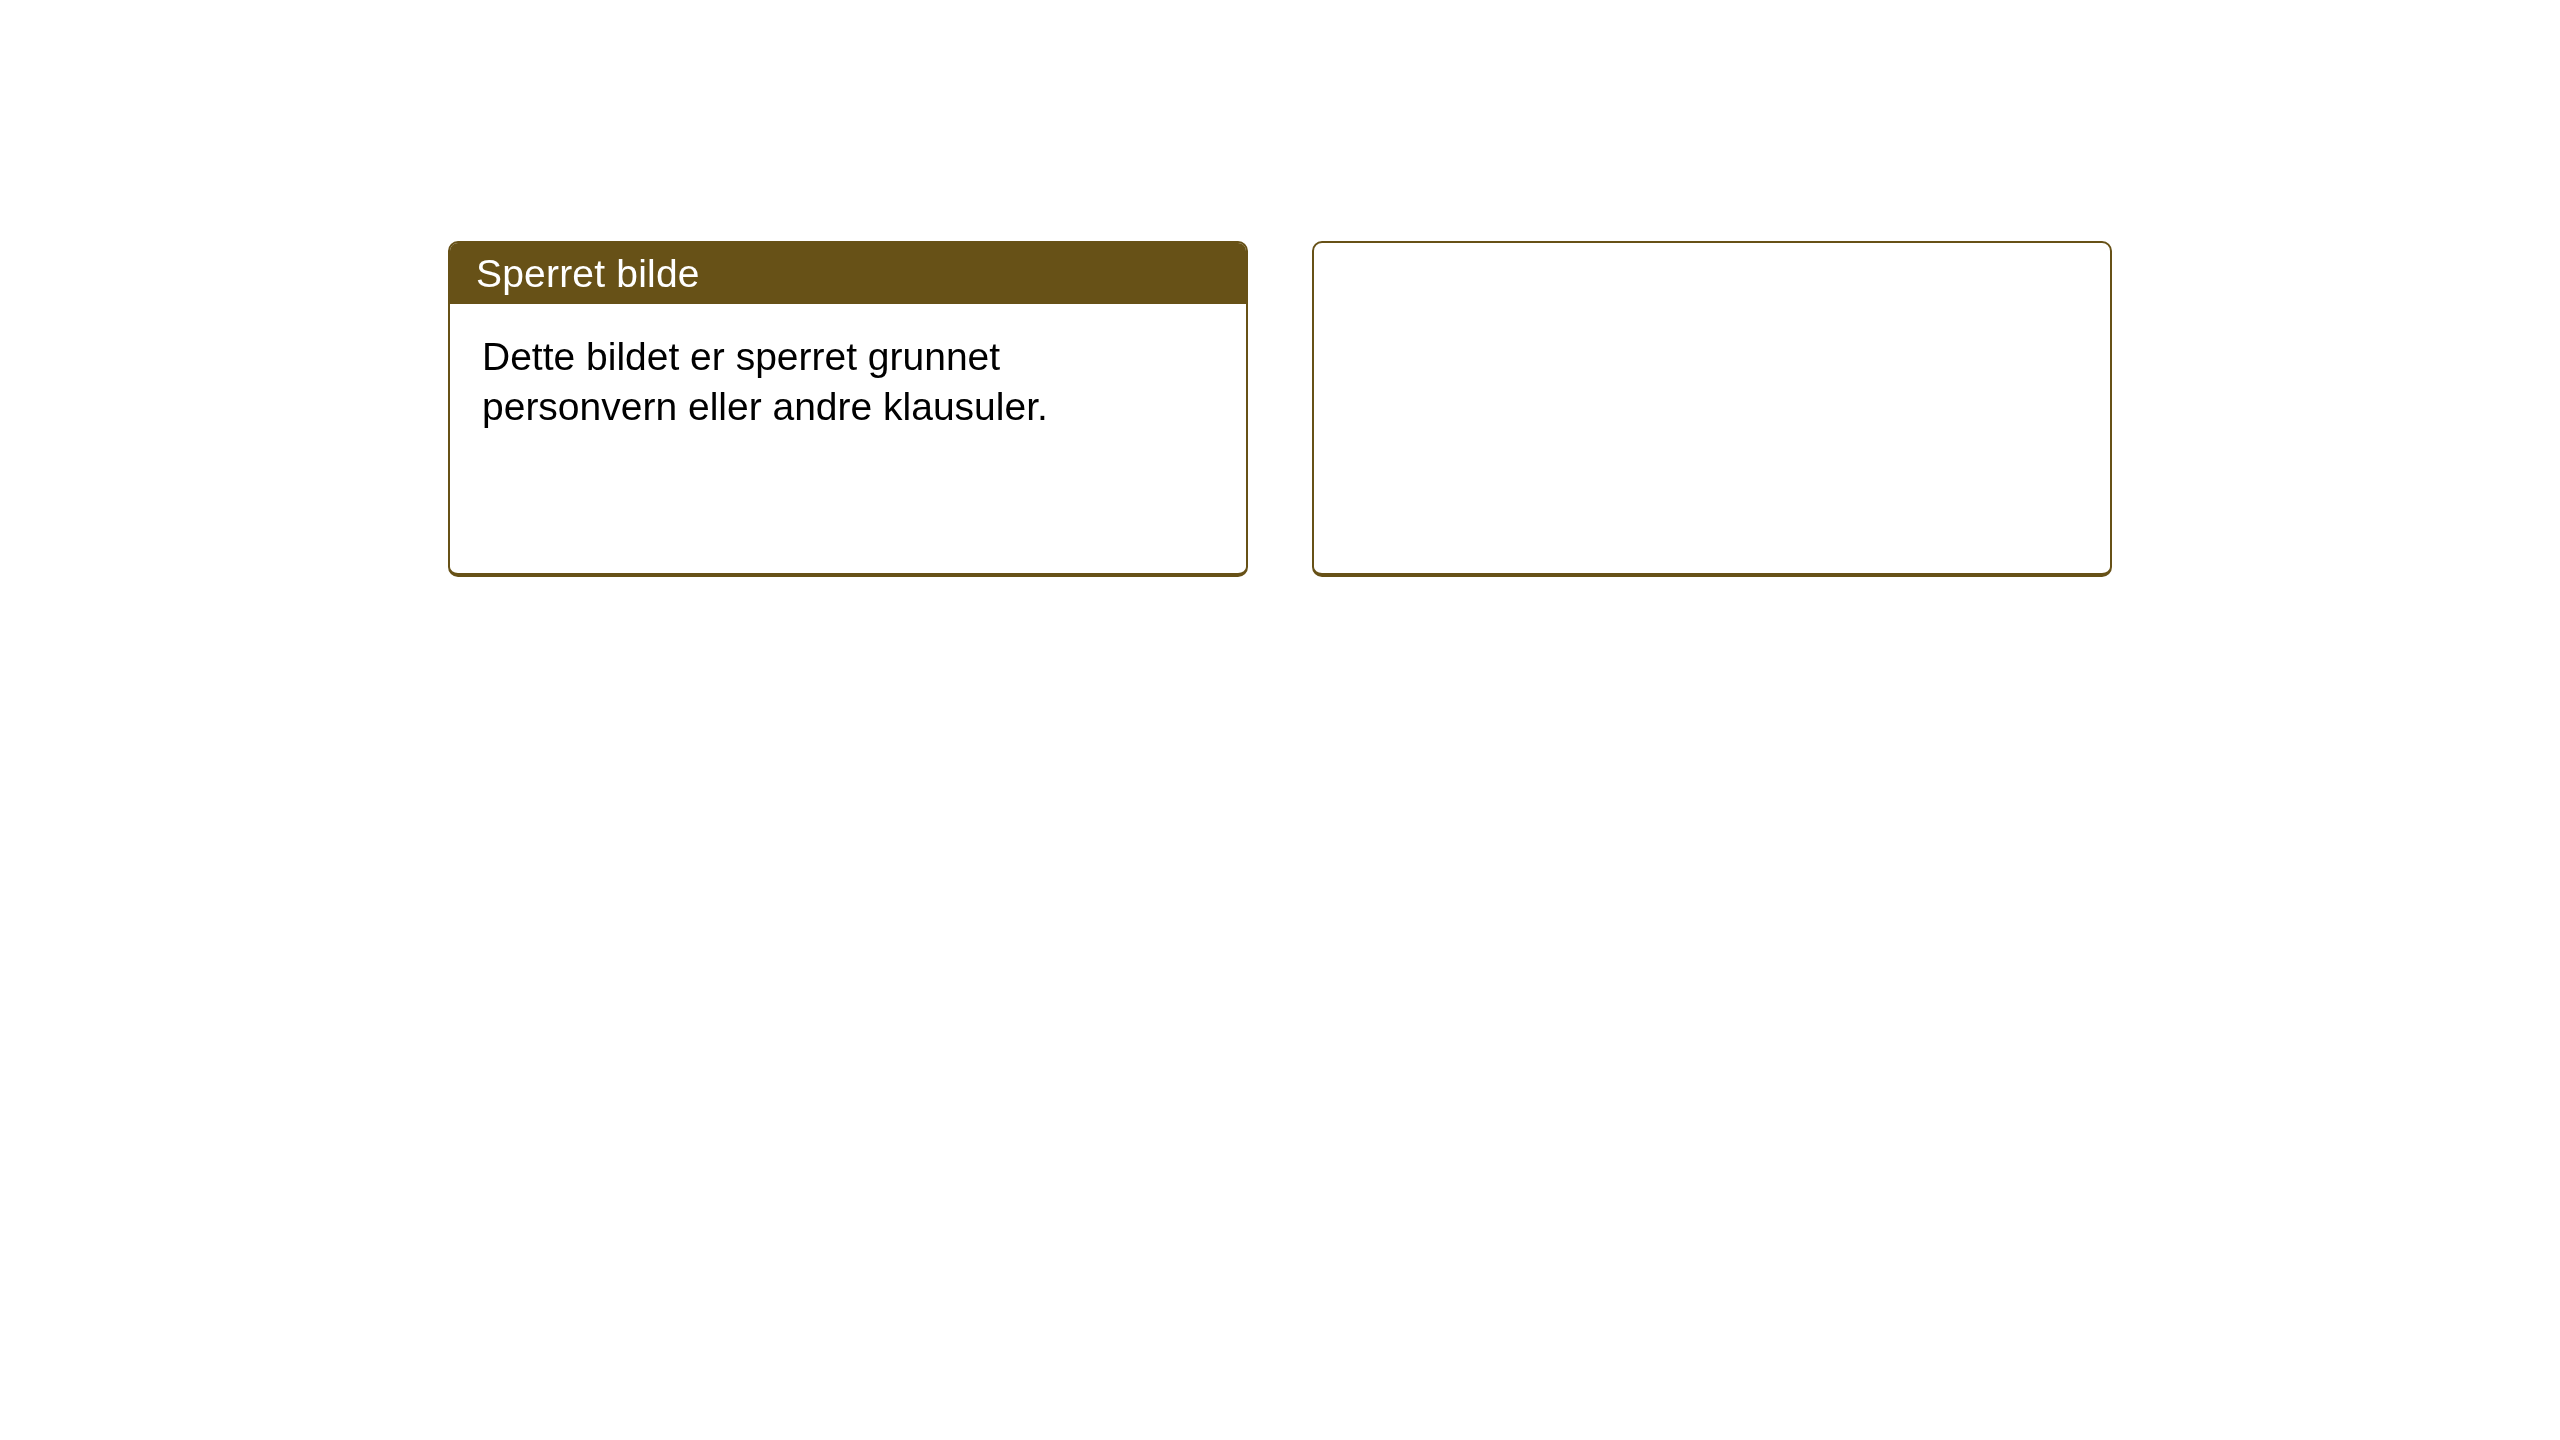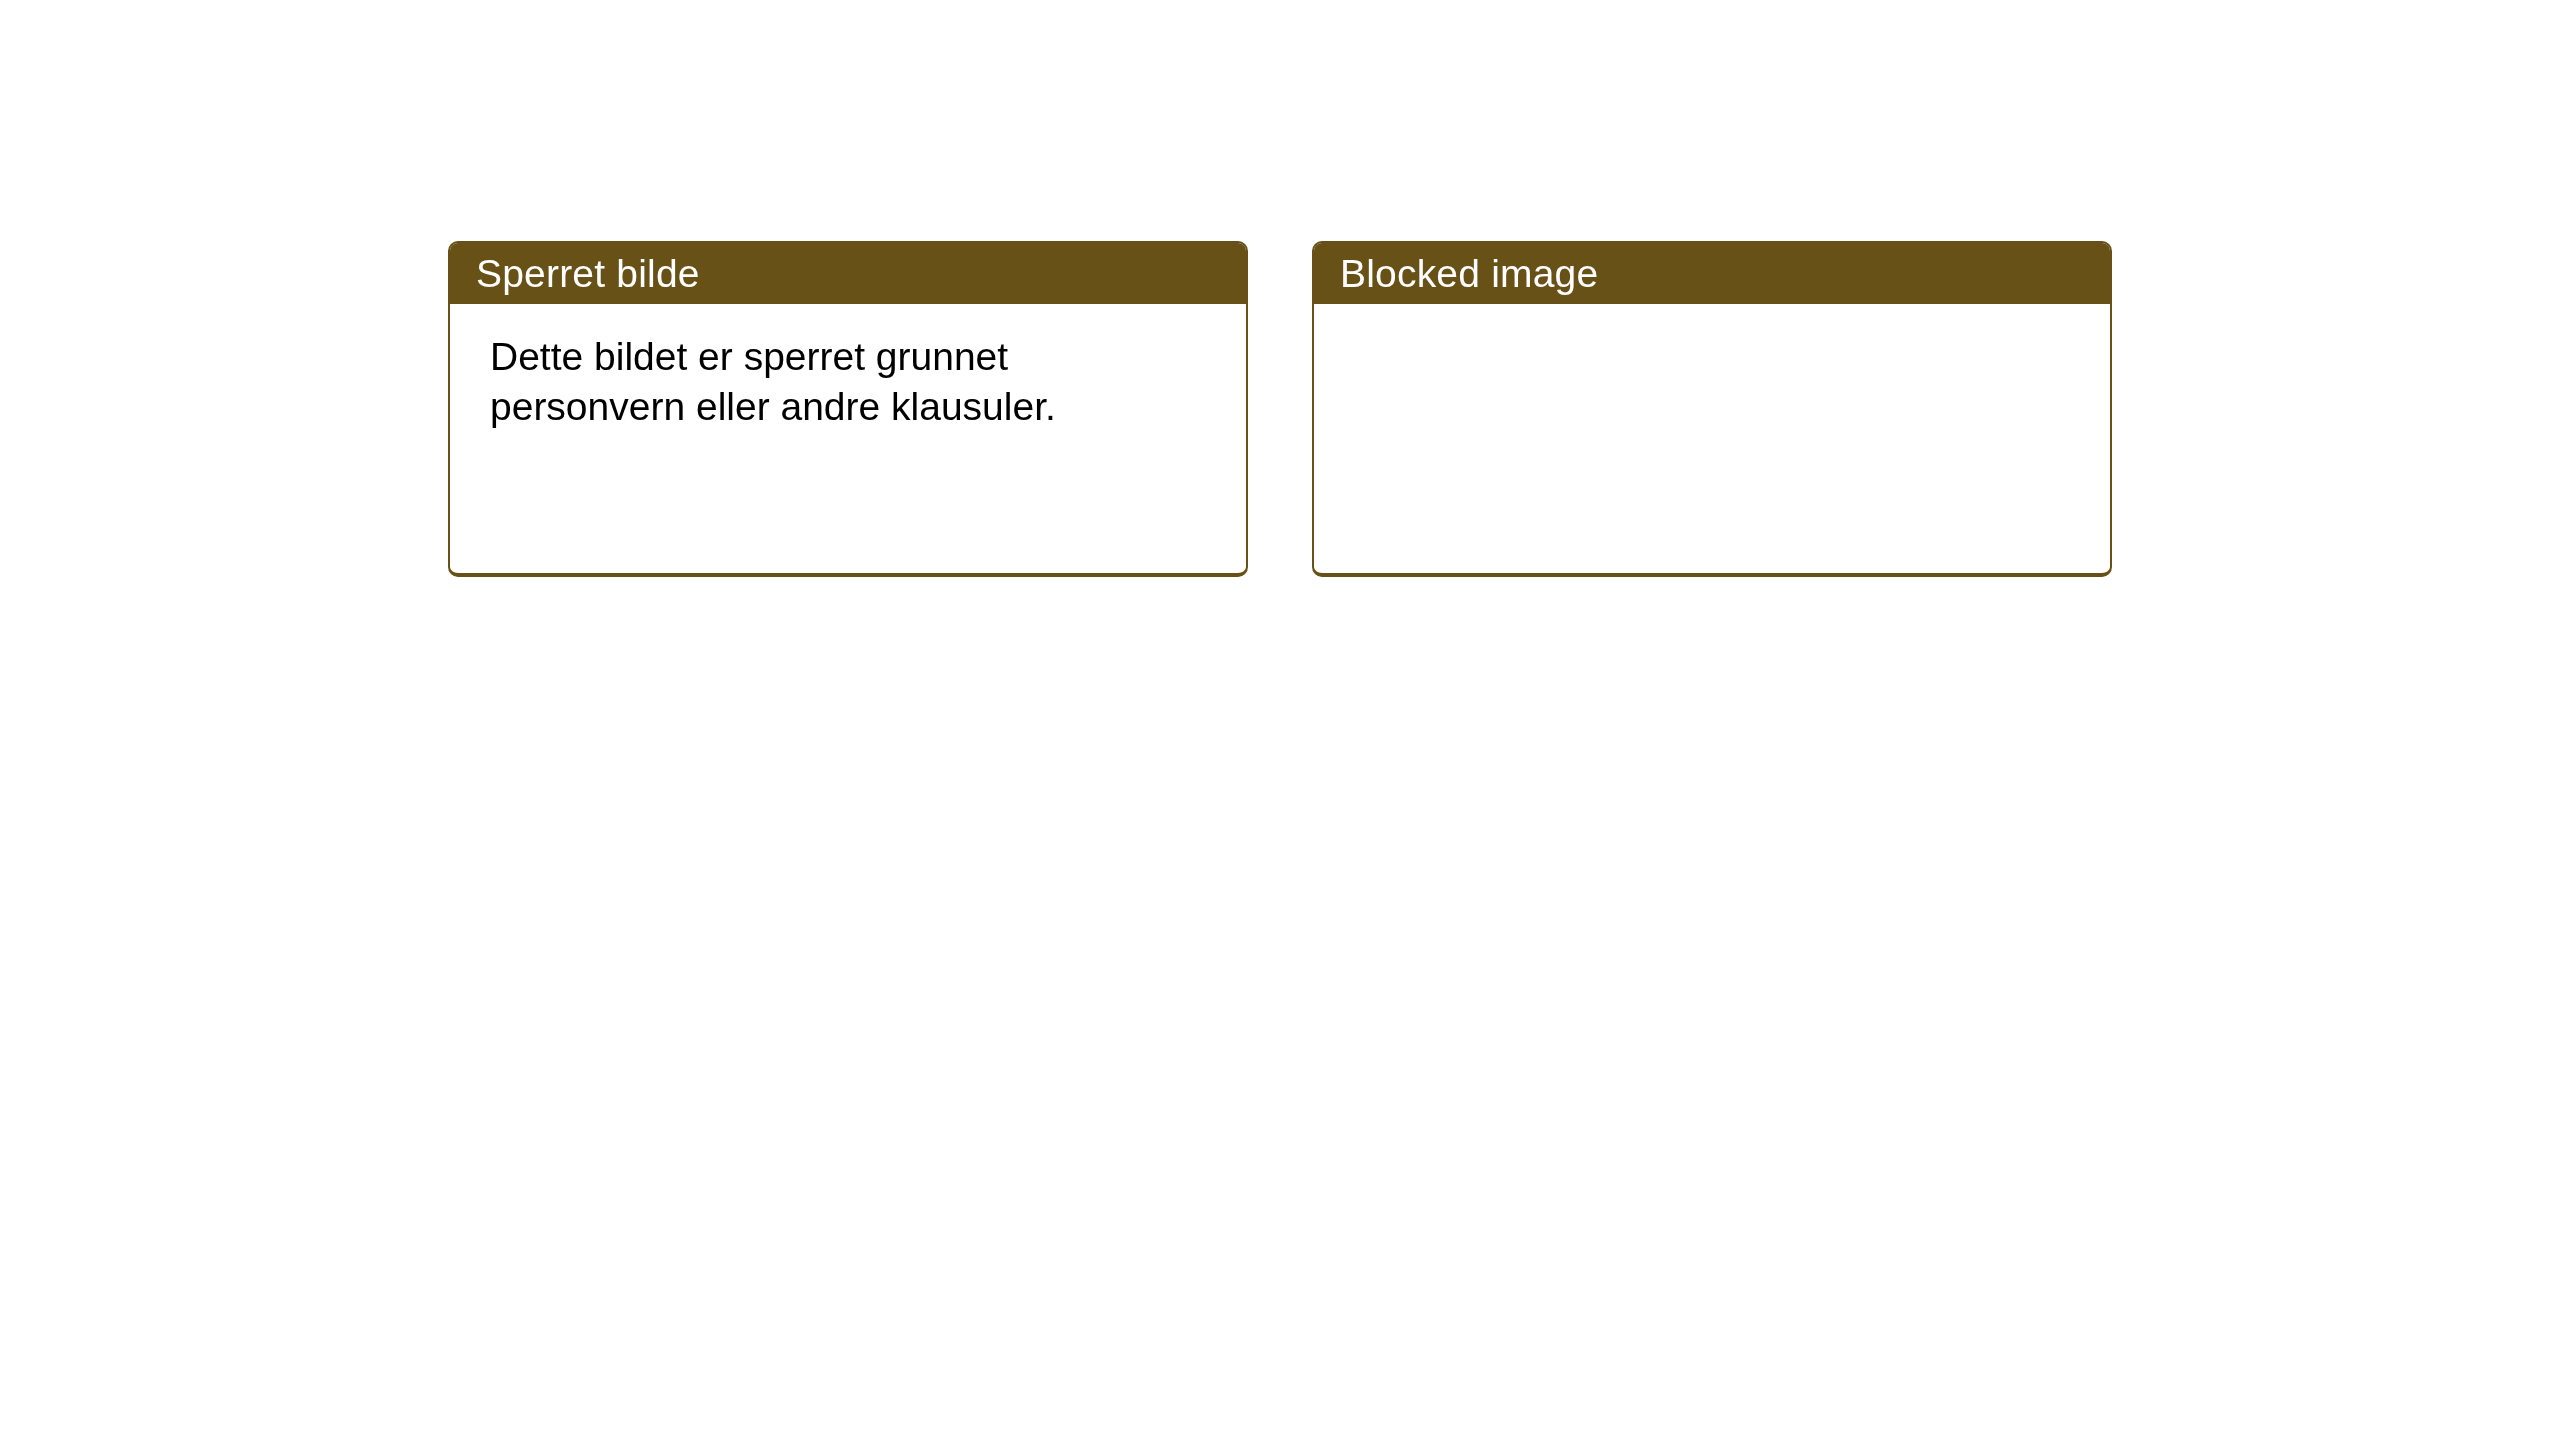--- a/index.html
+++ b/index.html
@@ -38,39 +38,36 @@
     align-items: center;
     height: 61px;
     padding: 0 26px;
     background: var(--accent, #675117);
     color: var(--header-text, #ffffff);
     font-size: 39px;
     letter-spacing: 0.2px;
   }
 
   .card-body {
-    padding: 28px 26px 0 40px;
+    padding: 28px 26px 0 32px;
     color: var(--body-text, #000000);
     font-size: 39px;
     line-height: 50px;
     white-space: pre-line;
   }
 </style>
 </head>
 <body>
 
 <div class="canvas">
 
   <div class="blocked-card card-left">
     <div class="card-header">
       <span>Sperret bilde</span>
     </div>
     <div class="card-body">Dette bildet er sperret grunnet
 personvern eller andre klausuler.</div>
   </div>
 
   <div class="blocked-card card-right">
-    <div class="card-header">
-      <span>Blocked image</span>
-    </div>
   </div>
 
 </div>
 
 </body></html>

